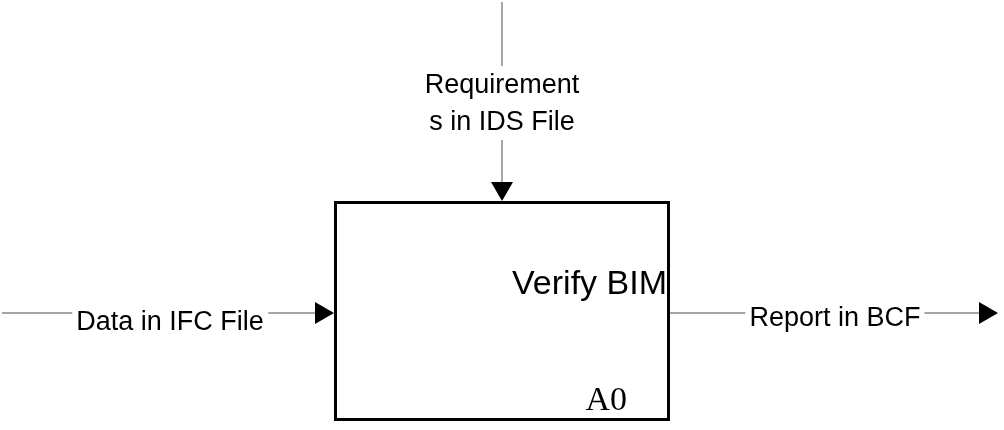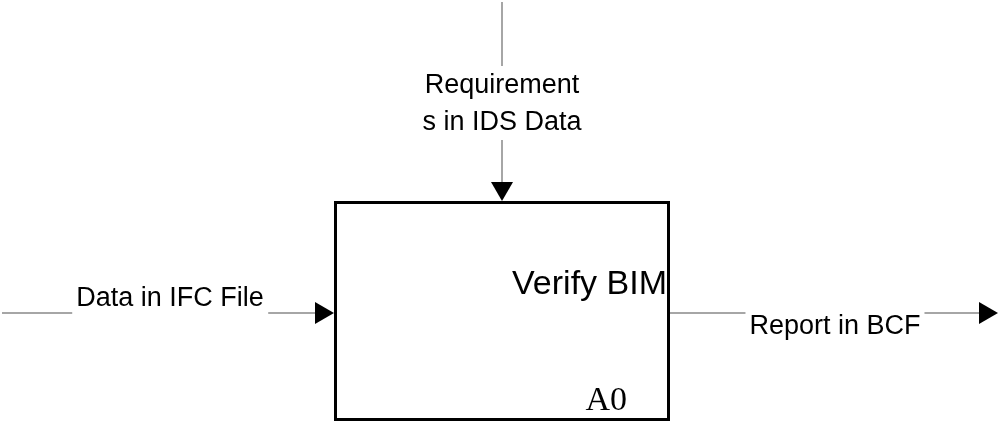--- a/index.html
+++ b/index.html
@@ -50,22 +50,22 @@
     position: absolute;
     transform: translate(-50%, -50%);
     background: #ffffff;
     font-size: 27px;
     line-height: 37px;
     white-space: nowrap;
     text-align: center;
     padding: 0 4px;
   }
   #control-label { left: 502px; top: 103px; }
-  #input-label   { left: 170px; top: 297px; }
-  #output-label  { left: 835px; top: 325px; }
+  #input-label   { left: 170px; top: 321px; }
+  #output-label  { left: 835px; top: 317px; }
   
   .process-box {
     position: absolute;
     left: 334px;
     top: 201px;
     width: 336px;
     height: 220px;
     border: 3px solid #000000;
     box-sizing: border-box;
     background: #ffffff;
@@ -89,21 +89,21 @@
   }
 </style>
 </head>
 <body>
 
 <div class="canvas">
 
   <div class="flow-line v" id="control-line"></div>
   <div class="flow-label" id="control-label">
     <div>Requirement</div>
-    <div>s in IDS Data</div>
+    <div>s in IDS File</div>
   </div>
   <div class="arrowhead down" id="control-arrowhead"></div>
 
   <div class="flow-line h" id="input-line"></div>
   <div class="flow-label" id="input-label">Data in IFC File</div>
   <div class="arrowhead right" id="input-arrowhead"></div>
 
   <div class="flow-line h" id="output-line"></div>
   <div class="flow-label" id="output-label">Report in BCF</div>
   <div class="arrowhead right" id="output-arrowhead"></div>

